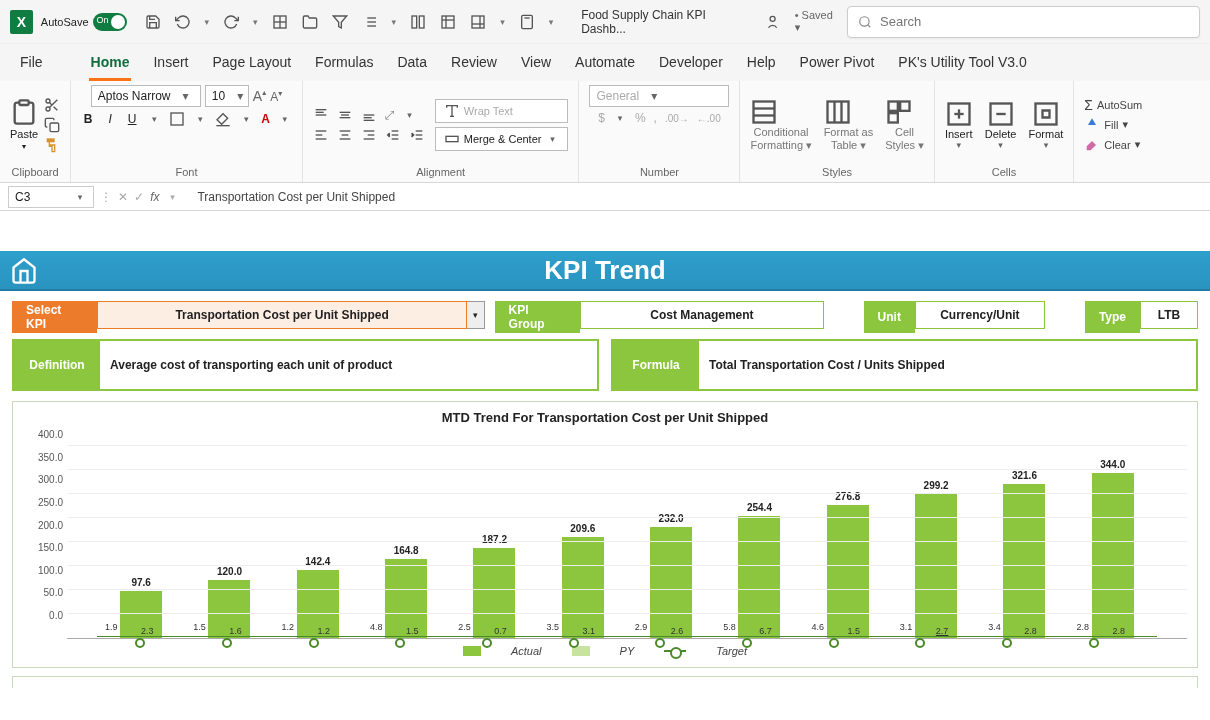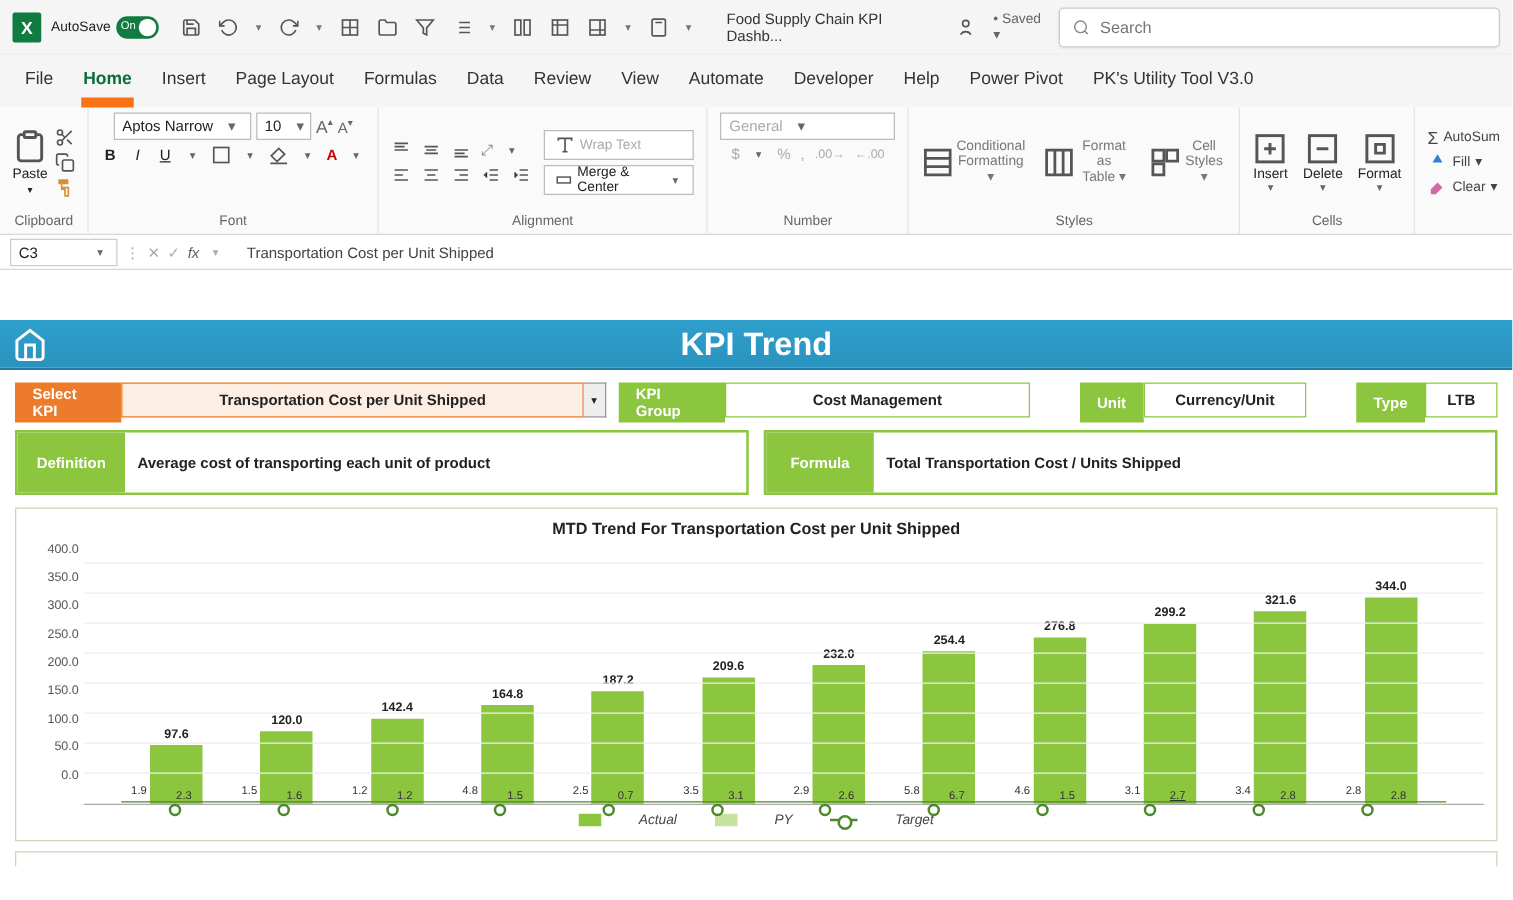--- a/index.html
+++ b/index.html
@@ -16,39 +16,39 @@
 .qat-ico { width:16px; height:16px; color:#555; }
 .doctitle { margin-left:20px; font-size:12px; color:#333; }
 .saved { color:#666; font-size:11px; margin-left:6px; }
 .search-box { margin-left:auto; display:flex; align-items:center; background:#fff; border:1px solid #ccc; border-radius:4px; padding:4px 10px; width:370px; height:32px; box-shadow:0 1px 2px rgba(0,0,0,0.05);}
 .search-box svg { width:14px; height:14px; color:#888; margin-right:8px; }
 .search-box input { border:none; outline:none; font-size:13px; flex:1; color:#888; }
 
 
 .tabs { display:flex; gap:20px; padding:4px 18px 0; font-size:14px; background:#f5f5f5; }
 .tab { padding:6px 2px 8px; cursor:pointer; color:#333; }
-.tab.active { color:#0f6d3d; border-bottom:8px solid #f97316; font-weight:600; }
+.tab.active { color:#0f6d3d; border-bottom:3px solid #f97316; font-weight:600;margin-left:24px; }
 
 
 .ribbon { display:flex; background:#fafafa; border-bottom:1px solid #d8d8d8; height:102px; align-items:stretch; }
 .group { border-right:1px solid #e3e3e3; padding:4px 10px 2px; display:flex; flex-direction:column; justify-content:space-between; }
 .group-body { display:flex; align-items:center; gap:6px; flex:1; }
 .group-label { text-align:center; font-size:11px; color:#666; padding-top:2px; padding-bottom:2px; }
 .paste-col { display:flex; flex-direction:column; align-items:center; gap:2px; }
 .big-ico { width:28px; height:28px; color:#555; }
 .small-stack { display:flex; flex-direction:column; gap:4px; }
 .mini-ico { width:16px; height:16px; color:#555; }
 .combo { display:flex; align-items:center; border:1px solid #bbb; background:#fff; height:22px; }
 .combo span { padding:0 6px; font-size:12px; }
 .dd { width:14px; text-align:center; color:#666; font-size:9px; }
 .font-row { display:flex; gap:4px; align-items:center; }
 .font-col { display:flex; flex-direction:column; gap:4px; }
 .icon-row { display:flex; gap:8px; align-items:center; }
 .btn-outline { border:1px solid #bbb; background:#fff; padding:2px 8px; display:flex; align-items:center; gap:4px; height:24px; font-size:11px;}
-.styles-col { display:flex; flex-direction:row; align-items:center; gap:0; font-size:11px; color:#777; }
+.styles-col { display:flex; flex-direction:column; align-items:flex-start; gap:0; font-size:11px; color:#777; }
 .dim { color:#aaa; }
 .cells-col { display:flex; flex-direction:column; align-items:center; font-size:11px; gap:0;}
 .editing-col { display:flex; flex-direction:column; gap:4px; font-size:11px; color:#444;}
 .editing-col div { display:flex; align-items:center; gap:4px;}
 
 
 .formulabar { display:flex; align-items:center; height:28px; border-bottom:1px solid #d8d8d8; padding:0 8px; gap:6px;}
 .namebox { border:1px solid #ccc; width:86px; height:22px; padding:0 6px; display:flex; align-items:center; justify-content:space-between; font-size:12px;}
 .fml-input { flex:1; font-size:12px; color:#444; padding-left:12px;}
 

